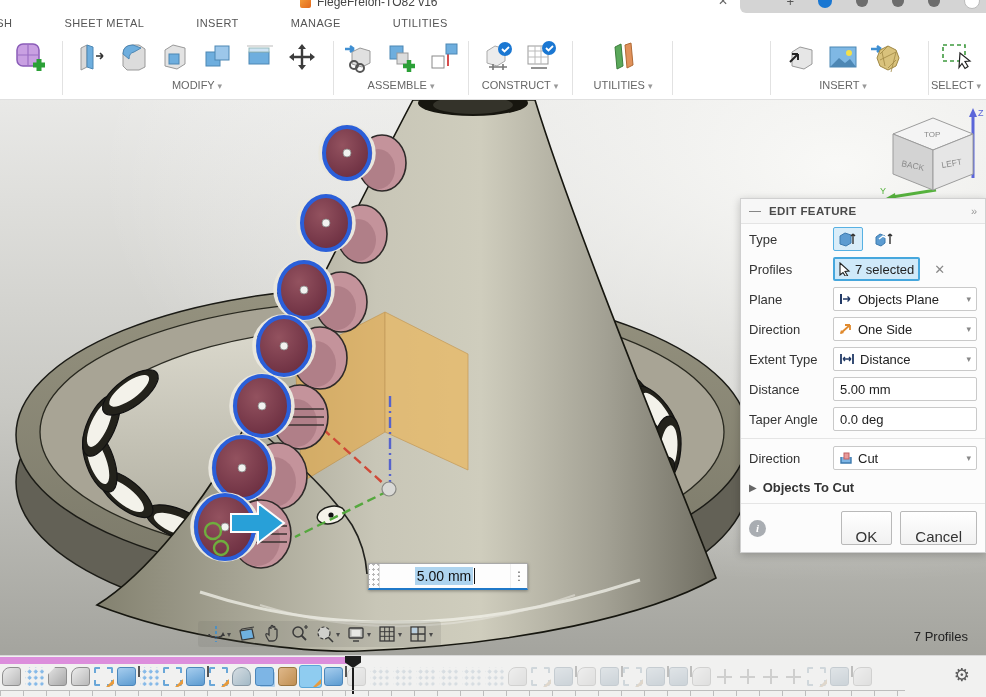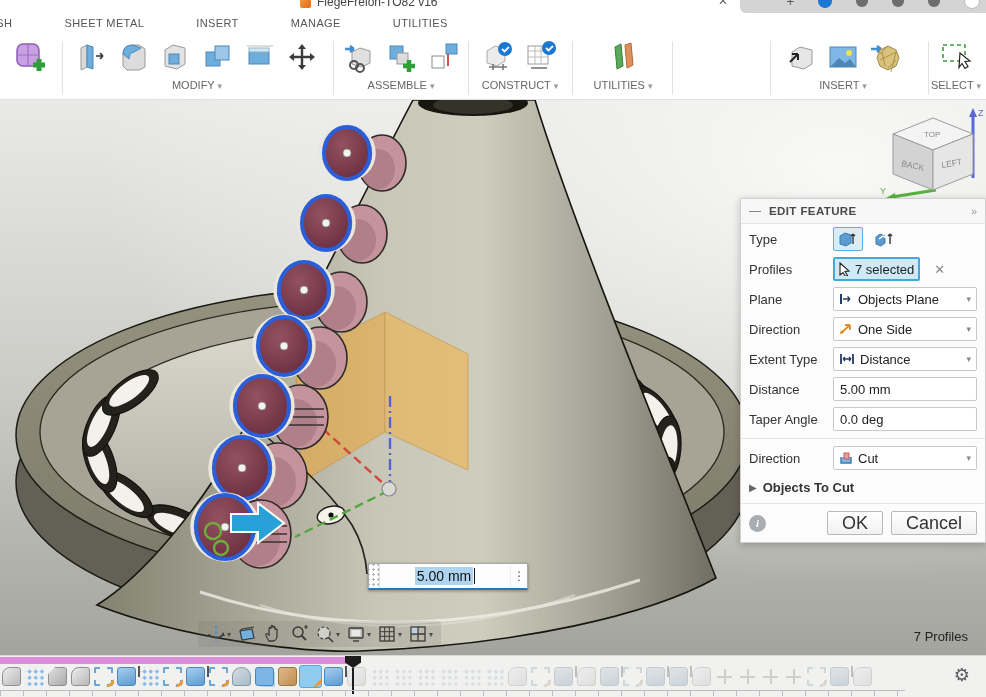--- a/index.html
+++ b/index.html
@@ -68,21 +68,21 @@
   .chip { display:flex; align-items:center; gap:4px; background:#cfe9f9; border:2px solid #46a7dd; border-radius:2px; height:24px; padding:0 4px; font-size:13px; color:#222; }
   .chip-clear { margin-left:14px; color:#888; font-size:13px; }
   .dd { flex:1; height:24px; background:#fff; border:1px solid #c9c9c9; border-radius:2px; display:flex; align-items:center; padding:0 5px; gap:5px; color:#222; }
   .dd .ddcaret { margin-left:auto; color:#888; font-size:9px; }
   .dinput { flex:1; height:24px; background:#fff; border:1px solid #c9c9c9; border-radius:2px; display:flex; align-items:center; padding:0 6px; color:#222; }
   .ddivider { height:1px; background:#e5e5e5; margin:4px 0; }
   #objects-row { display:flex; align-items:center; gap:6px; height:28px; padding:0 8px; font-weight:bold; color:#333; }
   #objects-row .exp { color:#666; font-size:10px; font-weight:normal; }
   #dlg-footer { display:flex; align-items:center; border-top:1px solid #e5e5e5; padding:7px 8px; margin-top:2px; }
   #info-ic { width:17px; height:17px; border-radius:50%; background:#a9adb2; color:#fff; font-size:11px; font-style:italic; font-weight:bold; display:flex; align-items:center; justify-content:center; font-family:"Liberation Serif",serif; }
-  .dbtn { height:24px; border:1px solid #b9b9b9; border-radius:2px; background:linear-gradient(#fff,#f1f1f1); font-size:18px; color:#333; padding:1px 14px; margin-left:8px; }
+  .dbtn { height:24px; border:1px solid #b9b9b9; border-radius:2px; background:linear-gradient(#fff,#f1f1f1); font-size:15px; color:#333; padding:16px 14px; margin-left:8px; }
   #btn-ok { margin-left:auto; }
 
   
   #timeline { position:absolute; left:0; top:655px; width:986px; height:42px; background:#f1f1f0; border-top:1px solid #d8d8d8; }
   #tl-pinkbar { position:absolute; left:0; top:1px; width:353px; height:7px; background:#dc8edc; }
   #tl-items { position:absolute; left:2px; top:11px; display:flex; align-items:center; }
   .tl { width:19px; height:19px; margin-right:4px; border-radius:3px; position:relative; flex:none; }
   .tl.fillet { background:linear-gradient(135deg,#ececec,#b9b9b9); border:1px solid #8f8f8f; border-radius:8px 3px 3px 3px; }
   .tl.chamfer { background:linear-gradient(135deg,#e0e0e0,#a9a9a9); border:1px solid #8f8f8f; clip-path:polygon(38% 0,100% 0,100% 100%,0 100%,0 38%); }
   .tl.pattern { background-image:radial-gradient(#85b9e8 1.7px, transparent 2px); background-size:6.2px 6.2px; background-position:1.5px 1.5px; }

